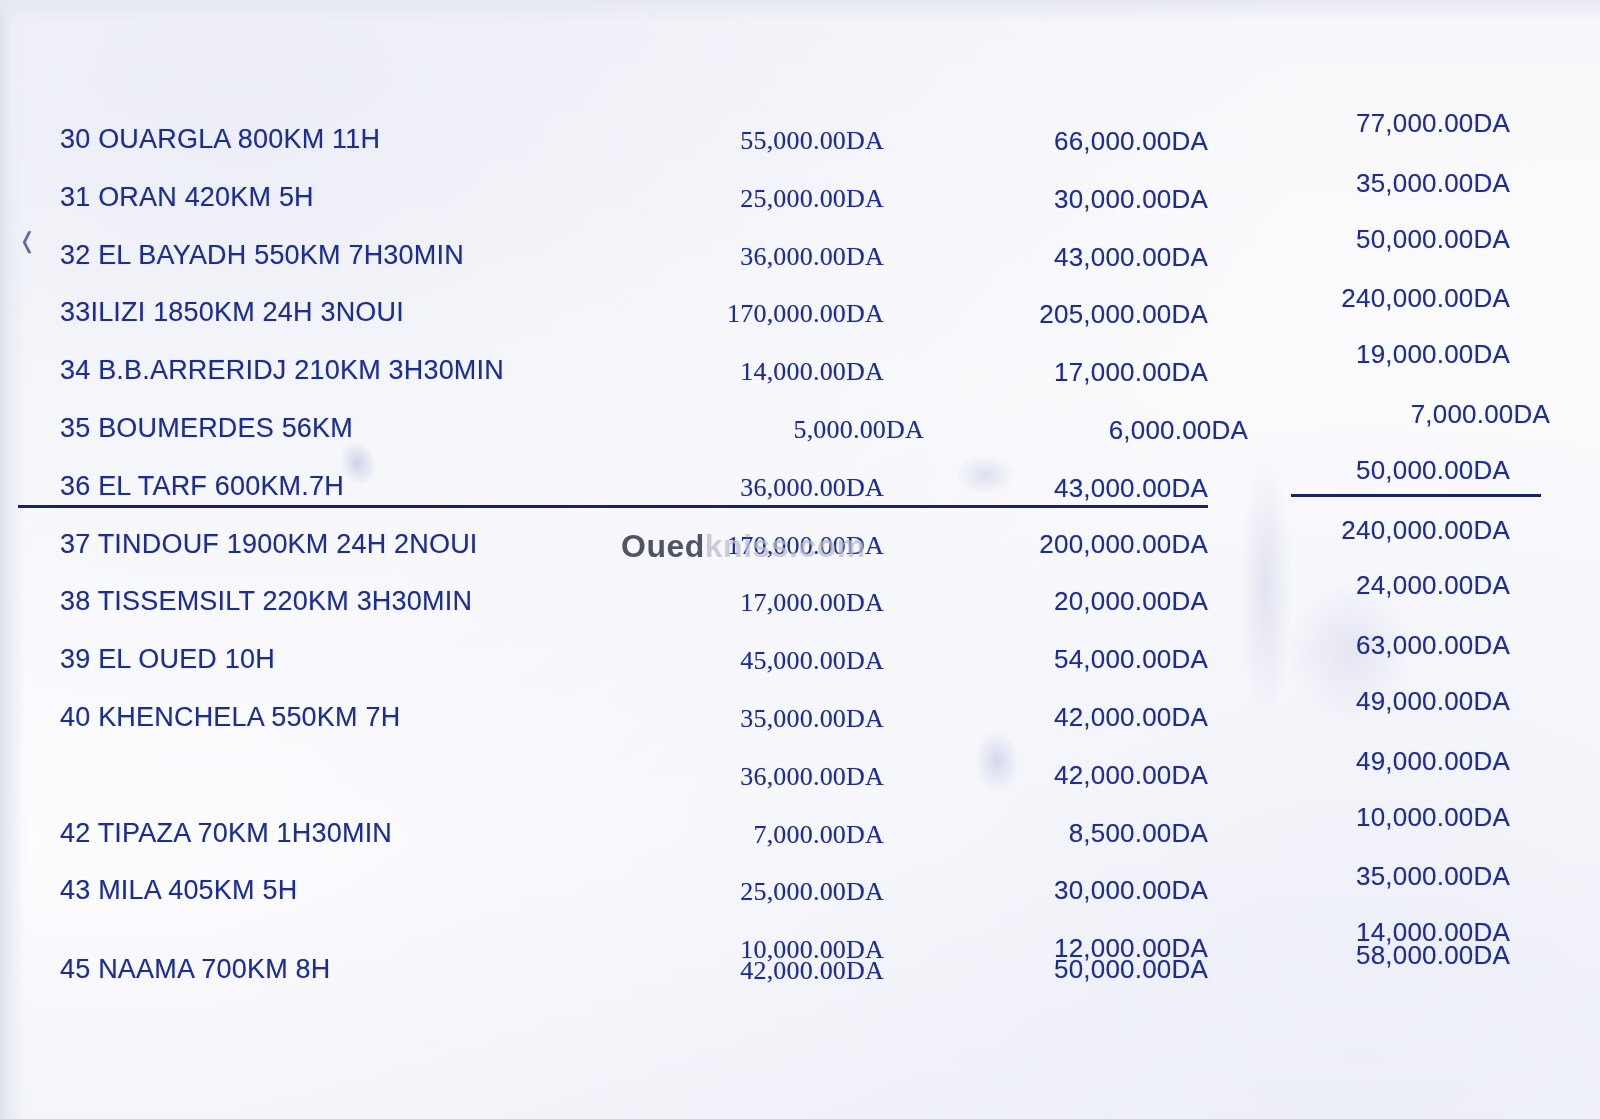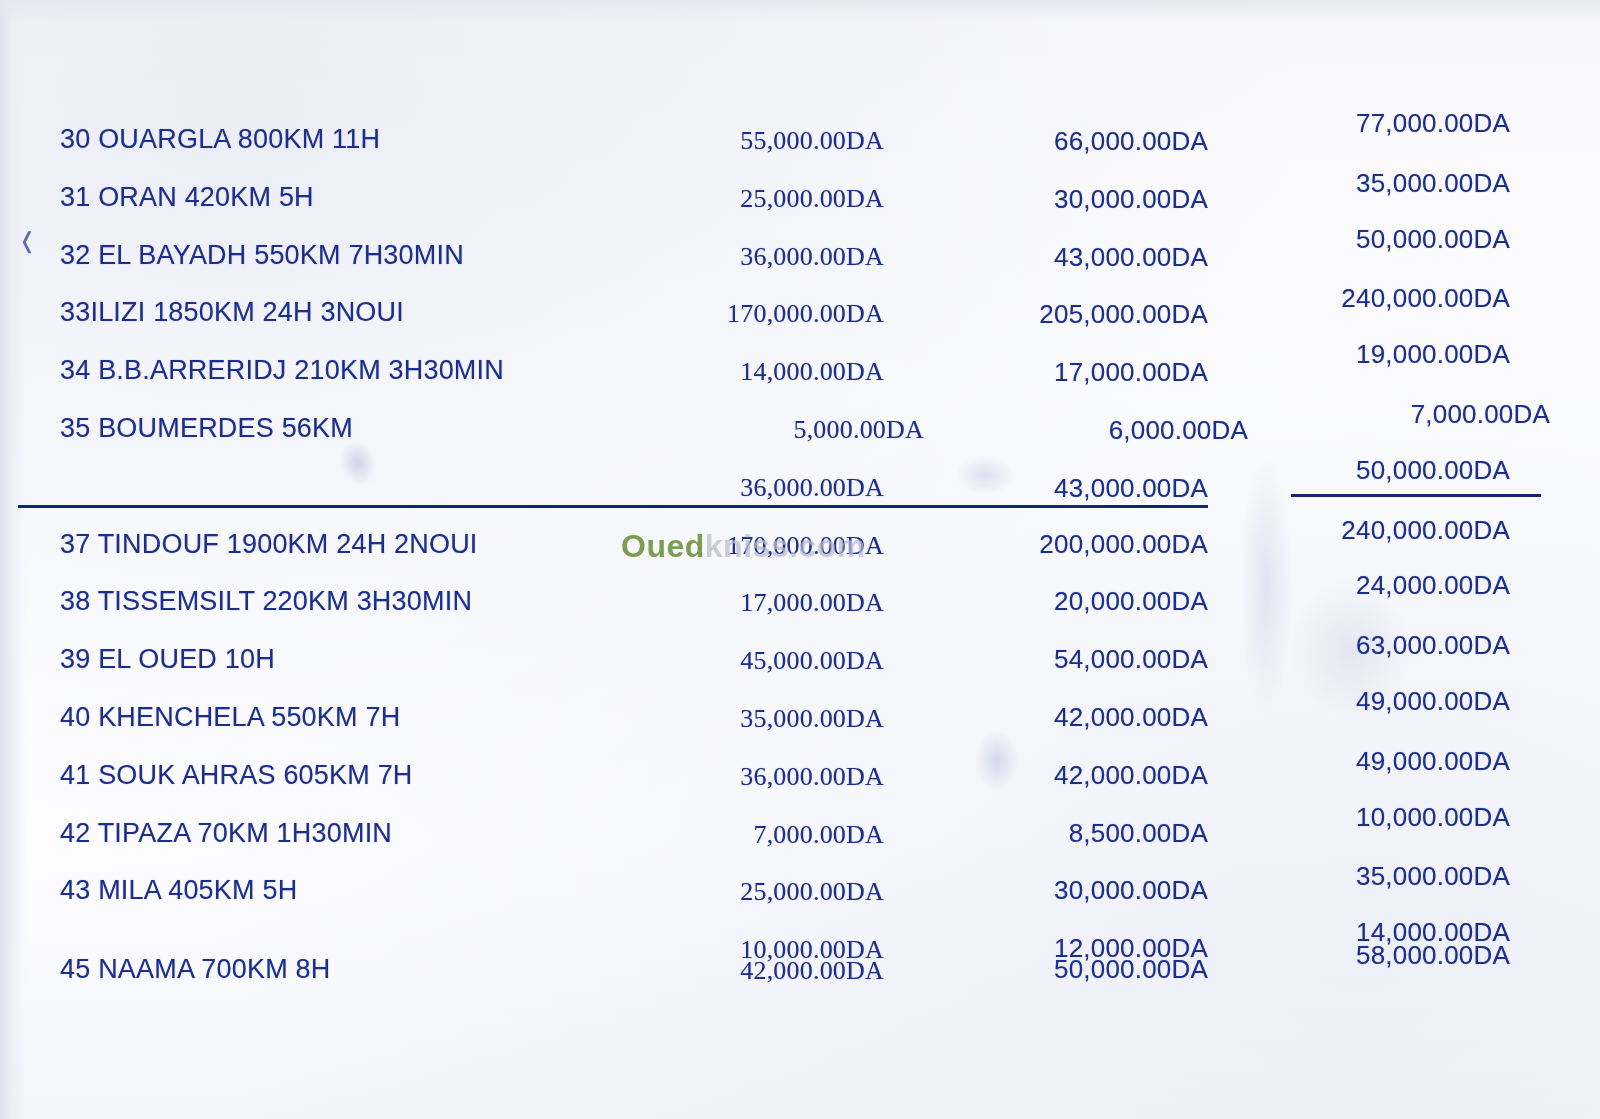--- a/index.html
+++ b/index.html
@@ -102,21 +102,21 @@
   #watermark {
     position: absolute;
     left: 621px;
     top: 528px;
     font-size: 32px;
     font-weight: bold;
     letter-spacing: 0.5px;
     opacity: 0.72;
     pointer-events: none;
   }
-  #watermark .wm-a { color: #4d7c0f; }
+  #watermark .wm-a { color: #0f172a; }
   #watermark .wm-b { color: #b9bccb; }
 
   
   .smudge {
     position: absolute;
     border-radius: 50%;
     pointer-events: none;
   }
   #smudge-1 {
     left: 340px; top: 440px;
@@ -200,20 +200,21 @@
         <div class="cell c-p2" style="top: 2px;">17,000.00DA</div>
         <div class="cell c-p3" style="top: -16px;">19,000.00DA</div>
       </div>
       <div class="row" style="top: 413px; padding-left: 40px;">
         <div class="cell c-label" style="top: 0px;">35  BOUMERDES 56KM</div>
         <div class="cell c-p1" style="top: 2px;">5,000.00DA</div>
         <div class="cell c-p2" style="top: 2px;">6,000.00DA</div>
         <div class="cell c-p3" style="top: -14px;">7,000.00DA</div>
       </div>
       <div class="row" style="top: 471px;">
+        <div class="cell c-label" style="top: 0px;">36  EL TARF  600KM.7H</div>
         <div class="cell c-p1" style="top: 2px;">36,000.00DA</div>
         <div class="cell c-p2" style="top: 2px;">43,000.00DA</div>
         <div class="cell c-p3" style="top: -16px;">50,000.00DA</div>
       </div>
       <div class="row" style="top: 529px;">
         <div class="cell c-label" style="top: 0px;">37  TINDOUF 1900KM 24H  2NOUI</div>
         <div class="cell c-p1" style="top: 2px;">170,000.00DA</div>
         <div class="cell c-p2" style="top: 0px;">200,000.00DA</div>
         <div class="cell c-p3" style="top: -14px;">240,000.00DA</div>
       </div>
@@ -229,21 +230,20 @@
         <div class="cell c-p2" style="top: 0px;">54,000.00DA</div>
         <div class="cell c-p3" style="top: -14px;">63,000.00DA</div>
       </div>
       <div class="row" style="top: 702px;">
         <div class="cell c-label" style="top: 0px;">40  KHENCHELA  550KM  7H</div>
         <div class="cell c-p1" style="top: 2px;">35,000.00DA</div>
         <div class="cell c-p2" style="top: 0px;">42,000.00DA</div>
         <div class="cell c-p3" style="top: -16px;">49,000.00DA</div>
       </div>
       <div class="row" style="top: 760px;">
-        <div class="cell c-label" style="top: 0px;">41  SOUK AHRAS  605KM 7H</div>
         <div class="cell c-p1" style="top: 2px;">36,000.00DA</div>
         <div class="cell c-p2" style="top: 0px;">42,000.00DA</div>
         <div class="cell c-p3" style="top: -14px;">49,000.00DA</div>
       </div>
       <div class="row" style="top: 818px;">
         <div class="cell c-label" style="top: 0px;">42  TIPAZA 70KM 1H30MIN</div>
         <div class="cell c-p1" style="top: 2px;">7,000.00DA</div>
         <div class="cell c-p2" style="top: 0px;">8,500.00DA</div>
         <div class="cell c-p3" style="top: -16px;">10,000.00DA</div>
       </div>

